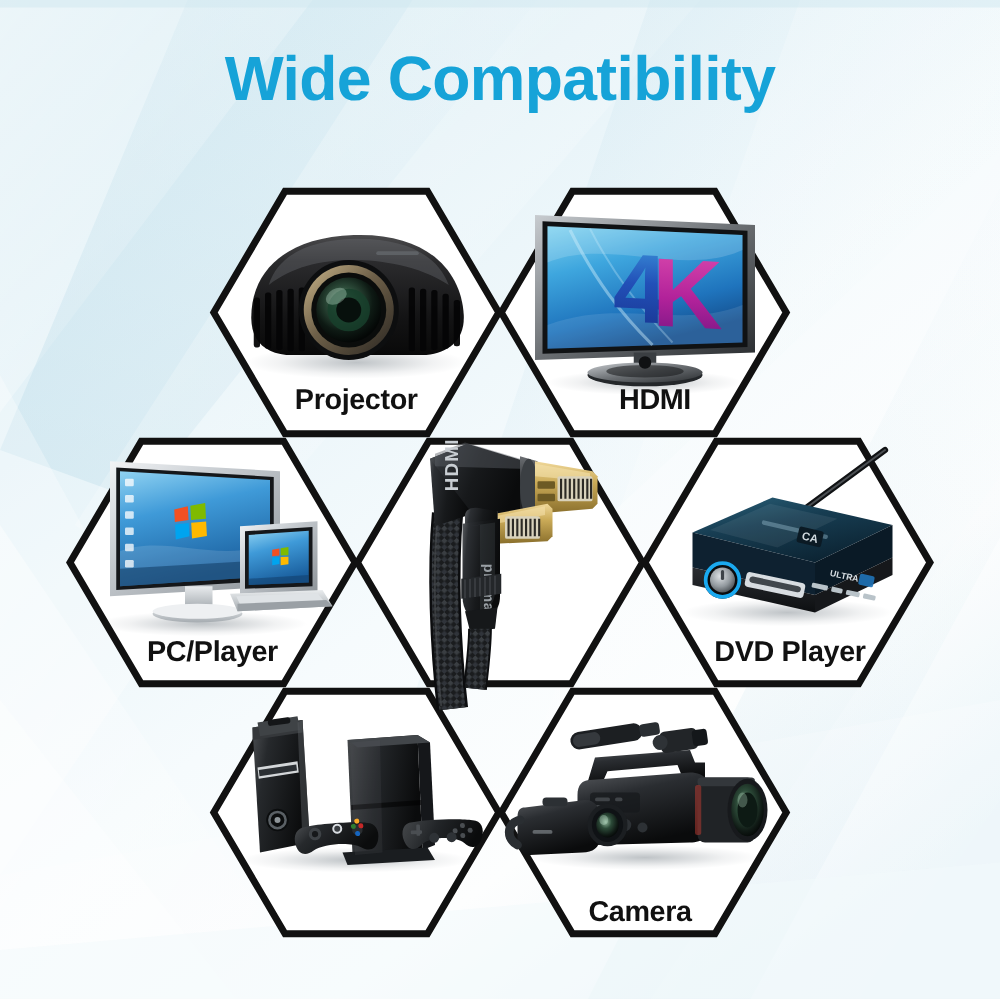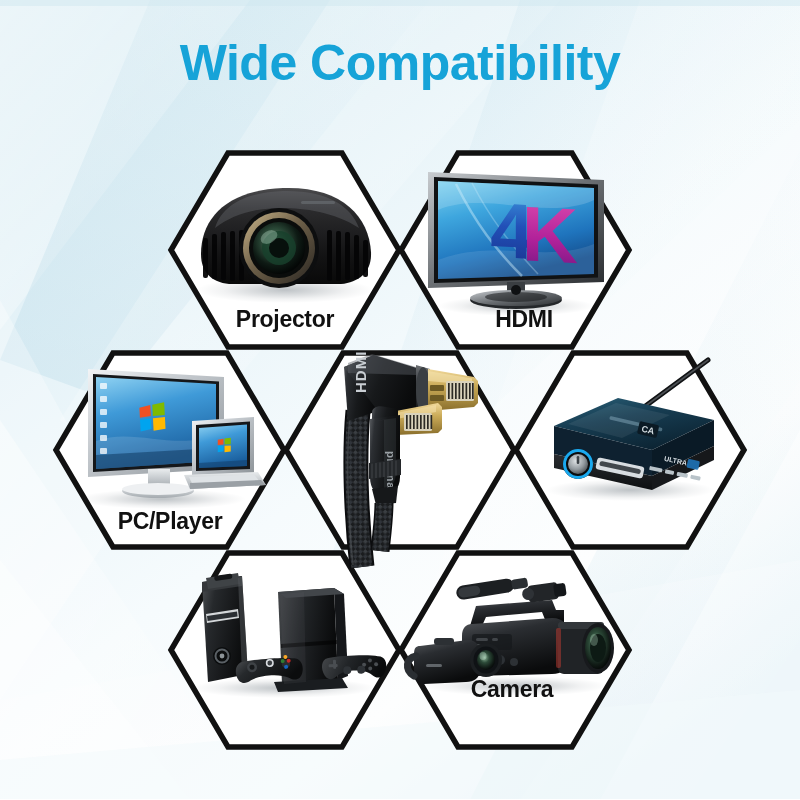--- a/index.html
+++ b/index.html
@@ -642,15 +642,16 @@
         <path d="M -16,48 C -16,62 -18,78 -20,96" stroke="#0c0d0f" stroke-width="19" fill="none"></path>
         <path d="M -16,48 C -16,62 -18,78 -20,96" stroke="url(#braidTex)" stroke-width="16" fill="none"></path>
       </g>
     </g>
 
   </svg>
 
   <div class="hex-label" style="left:285px; top:293px;">Projector</div>
   <div class="hex-label" style="left:524px; top:293px;">HDMI</div>
   <div class="hex-label" style="left:170px; top:495px;">PC/Player</div>
-  <div class="hex-label" style="left:512px; top:663px;">Camera</div>
+  <div class="hex-label" style="left:632px; top:495px;">DVD Player</div>
+  <div class="hex-label" style="left:512px; top:703px;">Camera</div>
 
 </div>
 
 </body></html>

